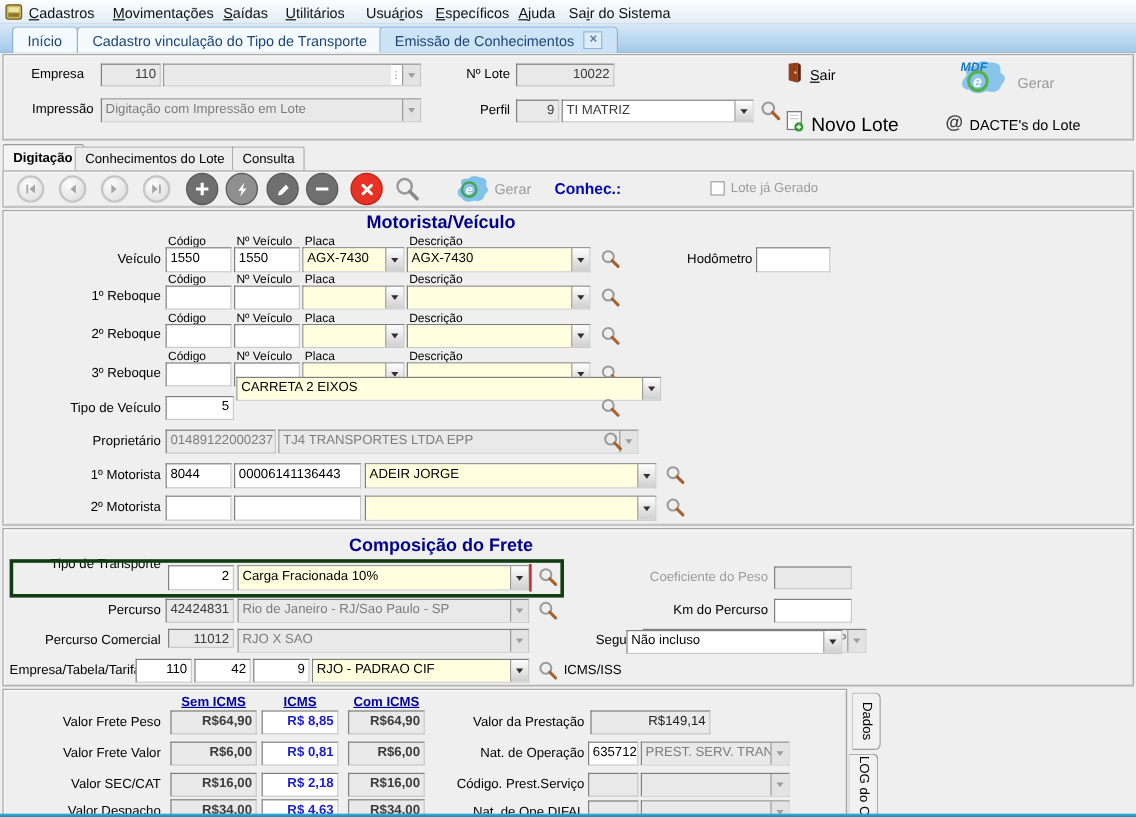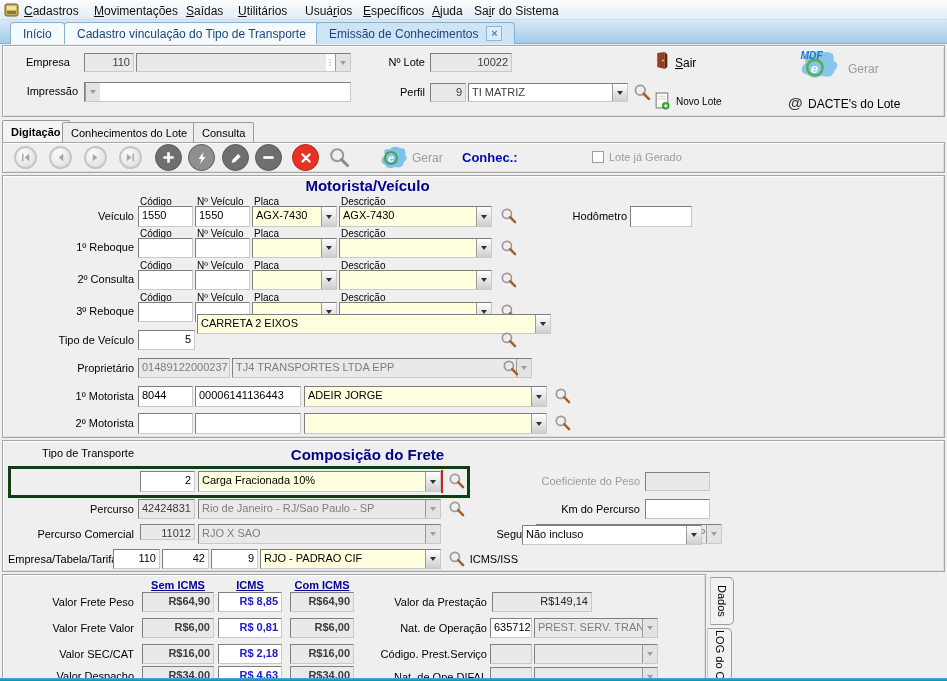--- a/index.html
+++ b/index.html
@@ -95,20 +95,21 @@
       <div class="ct"></div>
       <span class="grip">⋮</span>
       <div class="dd">
         <span class="arr"></span>
       </div>
     </div>
   <div class="abs lbl" style="left:383px;top:56px;width:42px">Nº Lote</div>
   <div class="abs fld gray num" style="left:430px;top:53px;width:82px;height:19px">10022</div>
   <div class="abs lbl" style="left:18px;top:85px;width:60px">Impressão</div>
   <div class="abs combo dis" style="left:84px;top:82px;width:267px;height:20px">
+      <div class="ct">Digitação com Impressão em Lote</div>
       <div class="dd">
         <span class="arr"></span>
       </div>
     </div>
   <div class="abs lbl" style="left:393px;top:86px;width:32px">Perfil</div>
   <div class="abs fld gray num" style="left:430px;top:83px;width:36px;height:19px">9</div>
   <div class="abs combo" style="left:468px;top:83px;width:160px;height:19px">
       <div class="ct" style="color:#3c3c3c">TI MATRIZ</div>
       <div class="dd">
         <span class="arr"></span>
@@ -125,21 +126,21 @@
       <circle cx="7.3" cy="8" r="1" fill="#e8c060"></circle>
     </svg>
   <span class="abs" style="left:675px;top:56px;font-size:12px"><span></span><u>S</u><span>air</span></span>
   <svg class="abs" style="left:655px;top:92px" width="15" height="18" viewBox="0 0 14 17">
       <rect x="1" y="1" width="11" height="14" fill="#fff" stroke="#7a7a7a"></rect>
       <line x1="3" y1="4" x2="10" y2="4" stroke="#cfcfcf"></line>
       <line x1="3" y1="6.5" x2="10" y2="6.5" stroke="#cfcfcf"></line>
       <circle cx="10" cy="13" r="3.6" fill="#2f9e2f"></circle>
       <path d="M10 11.2v3.6M8.2 13h3.6" stroke="#fff" stroke-width="1.2"></path>
     </svg>
-  <span class="abs" style="left:676px;top:96px;font-size:10px">Novo Lote</span>
+  <span class="abs" style="left:676px;top:96px;font-size:16px">Novo Lote</span>
   <svg class="abs" style="left:795px;top:48px" width="46" height="33" viewBox="0 0 44 32">
       <path d="M10 14 Q7 6 16 7 Q20 1 28 4 Q39 3 37 12 Q44 16 38 22 Q36 30 26 27 Q17 31 12 26 Q4 25 7 18 Z" fill="#87c5eb"></path>
       <text x="5" y="11" font-size="10" font-weight="bold" font-style="italic" fill="#1f7ac4">MDF</text>
       <circle cx="19" cy="19" r="7.5" fill="none" stroke="#58b04a" stroke-width="2.5"></circle>
       <text x="15" y="24" font-size="13" font-weight="bold" font-style="italic" fill="#fff">e</text>
     </svg>
   <span class="abs graytxt" style="left:848px;top:62px;font-size:12px">Gerar</span>
   <span class="abs" style="left:788px;top:94px;font-size:15px;font-weight:bold;color:#3c3c3c">@</span>
   <span class="abs" style="left:808px;top:97px;font-size:12px">DACTE's do Lote</span>
 
@@ -266,21 +267,21 @@
     </div>
   <svg class="abs" style="left:500px;top:239px" width="18" height="18" viewBox="0 0 17 17">
       <circle cx="6.5" cy="6.5" r="4.3" fill="none" stroke="#9a9a9a" stroke-width="1.6"></circle>
       <line x1="9.6" y1="9.6" x2="14.2" y2="14.2" stroke="#a85f28" stroke-width="2.4" stroke-linecap="round"></line>
     </svg>
 
   <span class="abs minilbl" style="left:140px;top:260px">Código</span>
   <span class="abs minilbl" style="left:197px;top:260px">Nº Veículo</span>
   <span class="abs minilbl" style="left:254px;top:260px">Placa</span>
   <span class="abs minilbl" style="left:341px;top:260px">Descrição</span>
-  <div class="abs lbl" style="left:60px;top:273px;width:74px">2º Consulta</div>
+  <div class="abs lbl" style="left:60px;top:273px;width:74px">2º Reboque</div>
   <div class="abs fld" style="left:138px;top:270px;width:55px;height:20px"></div>
   <div class="abs fld" style="left:195px;top:270px;width:55px;height:20px"></div>
   <div class="abs combo yellow" style="left:252px;top:270px;width:85px;height:20px">
       <div class="ct"></div>
       <div class="dd">
         <span class="arr"></span>
       </div>
     </div>
   <div class="abs combo yellow" style="left:339px;top:270px;width:153px;height:20px">
       <div class="ct"></div>
@@ -367,21 +368,21 @@
       </div>
     </div>
   <svg class="abs" style="left:554px;top:414px" width="18" height="18" viewBox="0 0 17 17">
       <circle cx="6.5" cy="6.5" r="4.3" fill="none" stroke="#9a9a9a" stroke-width="1.6"></circle>
       <line x1="9.6" y1="9.6" x2="14.2" y2="14.2" stroke="#a85f28" stroke-width="2.4" stroke-linecap="round"></line>
     </svg>
 
   <div class="abs panel" style="left:2px;top:440px;width:943px;height:132px"></div>
   <div class="abs sect-title" style="left:0;top:446px;width:735px">Composição do Frete</div>
 
-  <div class="abs lbl" style="left:12px;top:447px;width:122px">Tipo de Transporte</div>
+  <div class="abs lbl" style="left:12px;top:464px;width:122px">Tipo de Transporte</div>
   <div class="abs fld num" style="left:140px;top:471px;width:55px;height:21px">2</div>
   <div class="abs combo yellow" style="left:198px;top:471px;width:243px;height:21px">
       <div class="ct">Carga Fracionada 10%</div>
       <div class="dd">
         <span class="arr"></span>
       </div>
     </div>
   <div class="abs" style="left:441px;top:470px;width:2px;height:23px;background:#cc2222"></div>
   <svg class="abs" style="left:448px;top:472px" width="18" height="18" viewBox="0 0 17 17">
       <circle cx="6.5" cy="6.5" r="4.3" fill="none" stroke="#9a9a9a" stroke-width="1.6"></circle>

